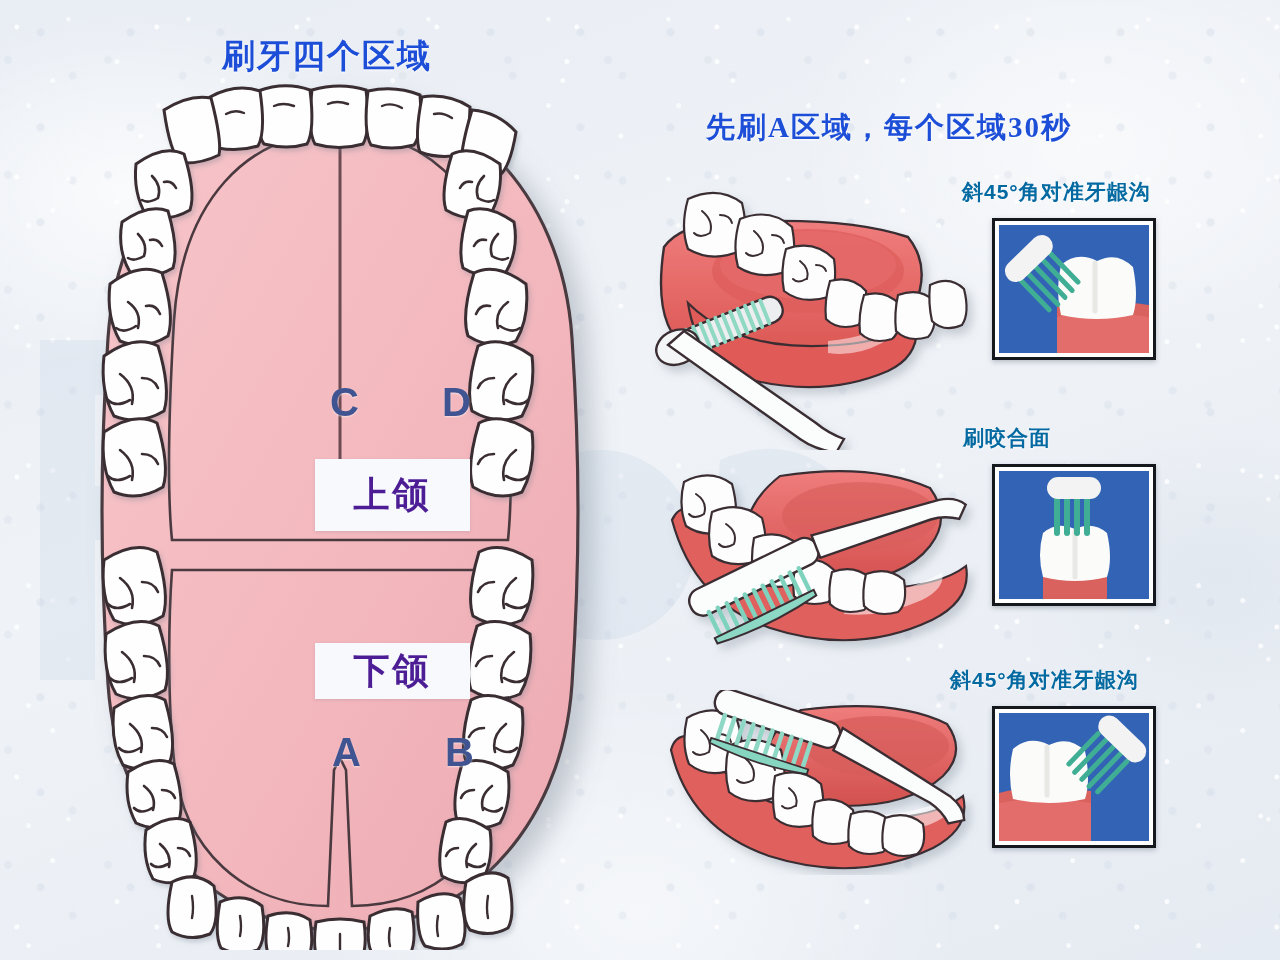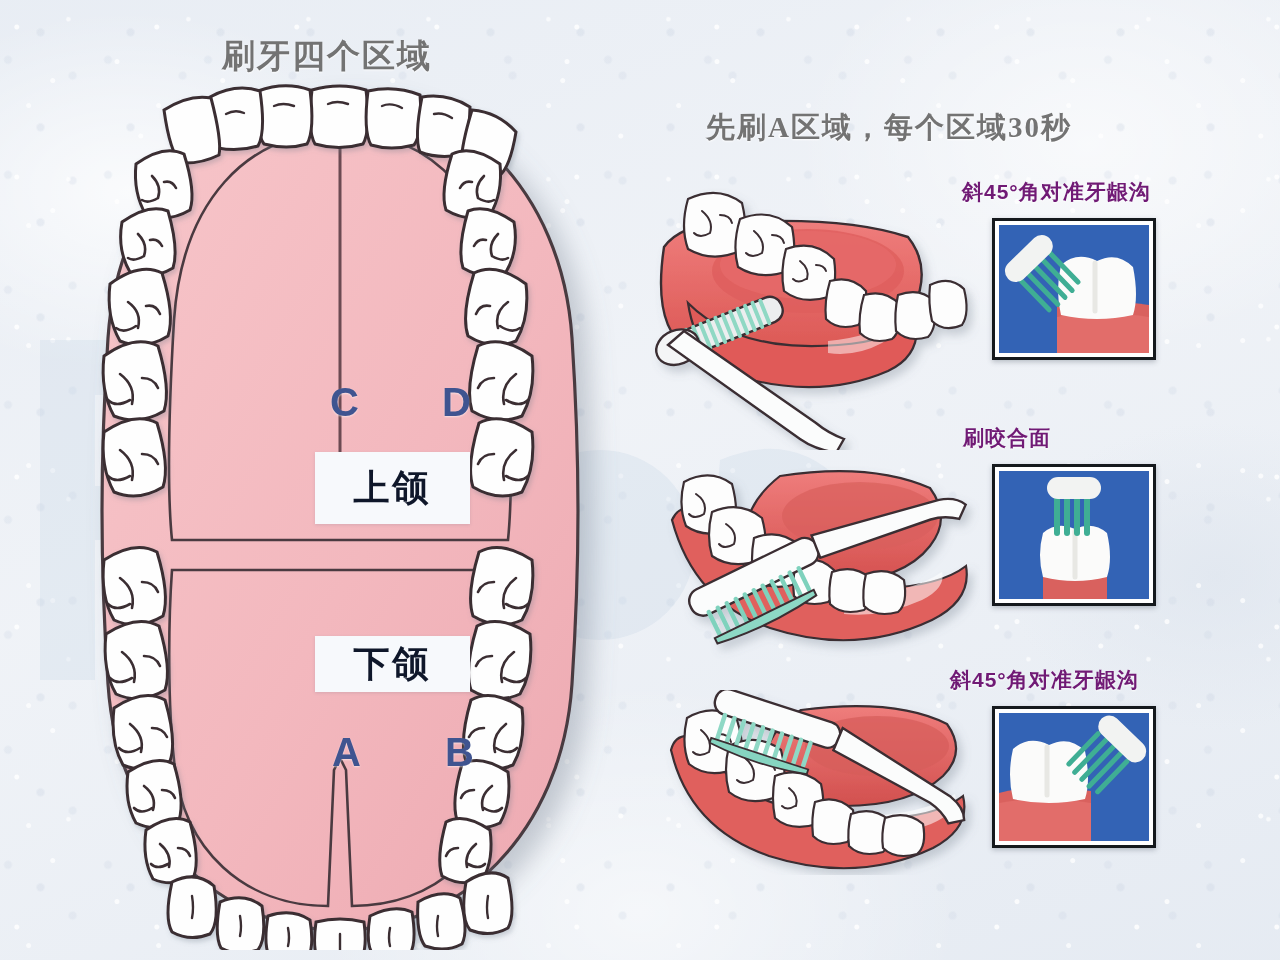--- a/index.html
+++ b/index.html
@@ -35,51 +35,52 @@
       radial-gradient(ellipse 420px 300px at 85% 15%, rgba(255,255,255,.6), transparent 70%),
       radial-gradient(ellipse 460px 330px at 50% 95%, rgba(255,255,255,.55), transparent 70%),
       radial-gradient(ellipse 300px 220px at 95% 60%, rgba(222,229,238,.7), transparent 70%),
       linear-gradient(160deg, rgba(232,237,244,.9) 0%, rgba(242,245,249,.5) 45%, rgba(228,234,242,.85) 100%);
   }
   
   .watermark{position:absolute;left:0;top:300px;width:900px;height:420px;opacity:.5;pointer-events:none;}
 
   
   .title{
-    position:absolute;color:#737373;font-weight:700;letter-spacing:2px;
+    position:absolute;color:#1d4ed8;font-weight:700;letter-spacing:2px;
     text-shadow:0 1px 2px rgba(255,255,255,.9);
   }
   #main-title{left:222px;top:34px;font-size:33px;}
   #right-title{left:706px;top:108px;font-size:29px;font-family:Liberation Serif, serif;}
   .caption{
-    position:absolute;color:#701a75;font-weight:700;font-size:21px;
+    position:absolute;color:#0369a1;font-weight:700;font-size:21px;
     letter-spacing:1px;text-shadow:0 1px 2px rgba(255,255,255,.9);
   }
   #cap-1{left:962px;top:178px;}
   #cap-2{left:963px;top:424px;}
   #cap-3{left:950px;top:666px;}
 
   
   #arch-wrap{position:absolute;left:60px;top:70px;width:560px;height:880px;}
   #arch-svg{display:block;width:560px;height:880px;}
 
   .zone-letter{
     position:absolute;color:#3f5490;font-size:40px;font-weight:600;
     text-shadow:0 1px 2px rgba(255,255,255,.55);
   }
   #zone-C{left:270px;top:310px;}
   #zone-D{left:382px;top:310px;}
   #zone-A{left:272px;top:660px;}
   #zone-B{left:385px;top:660px;}
 
   .jaw-label{
-    position:absolute;background:#f7f9fc;color:#0f172a;
+    position:absolute;background:#f7f9fc;color:#4c1d95;
     font-size:36px;font-weight:600;letter-spacing:3px;
     display:flex;align-items:center;justify-content:center;
     box-shadow:0 1px 3px rgba(90,100,120,.18);
+    margin-top:7px;
   }
   #jaw-upper{left:255px;top:382px;width:155px;height:72px;}
   #jaw-lower{left:255px;top:566px;width:155px;height:56px;}
 
   
   .mouth-ill{position:absolute;}
   #ill-1{left:640px;top:185px;width:340px;height:265px;}
   #ill-2{left:650px;top:450px;width:330px;height:235px;}
   #ill-3{left:655px;top:690px;width:340px;height:185px;}
 

